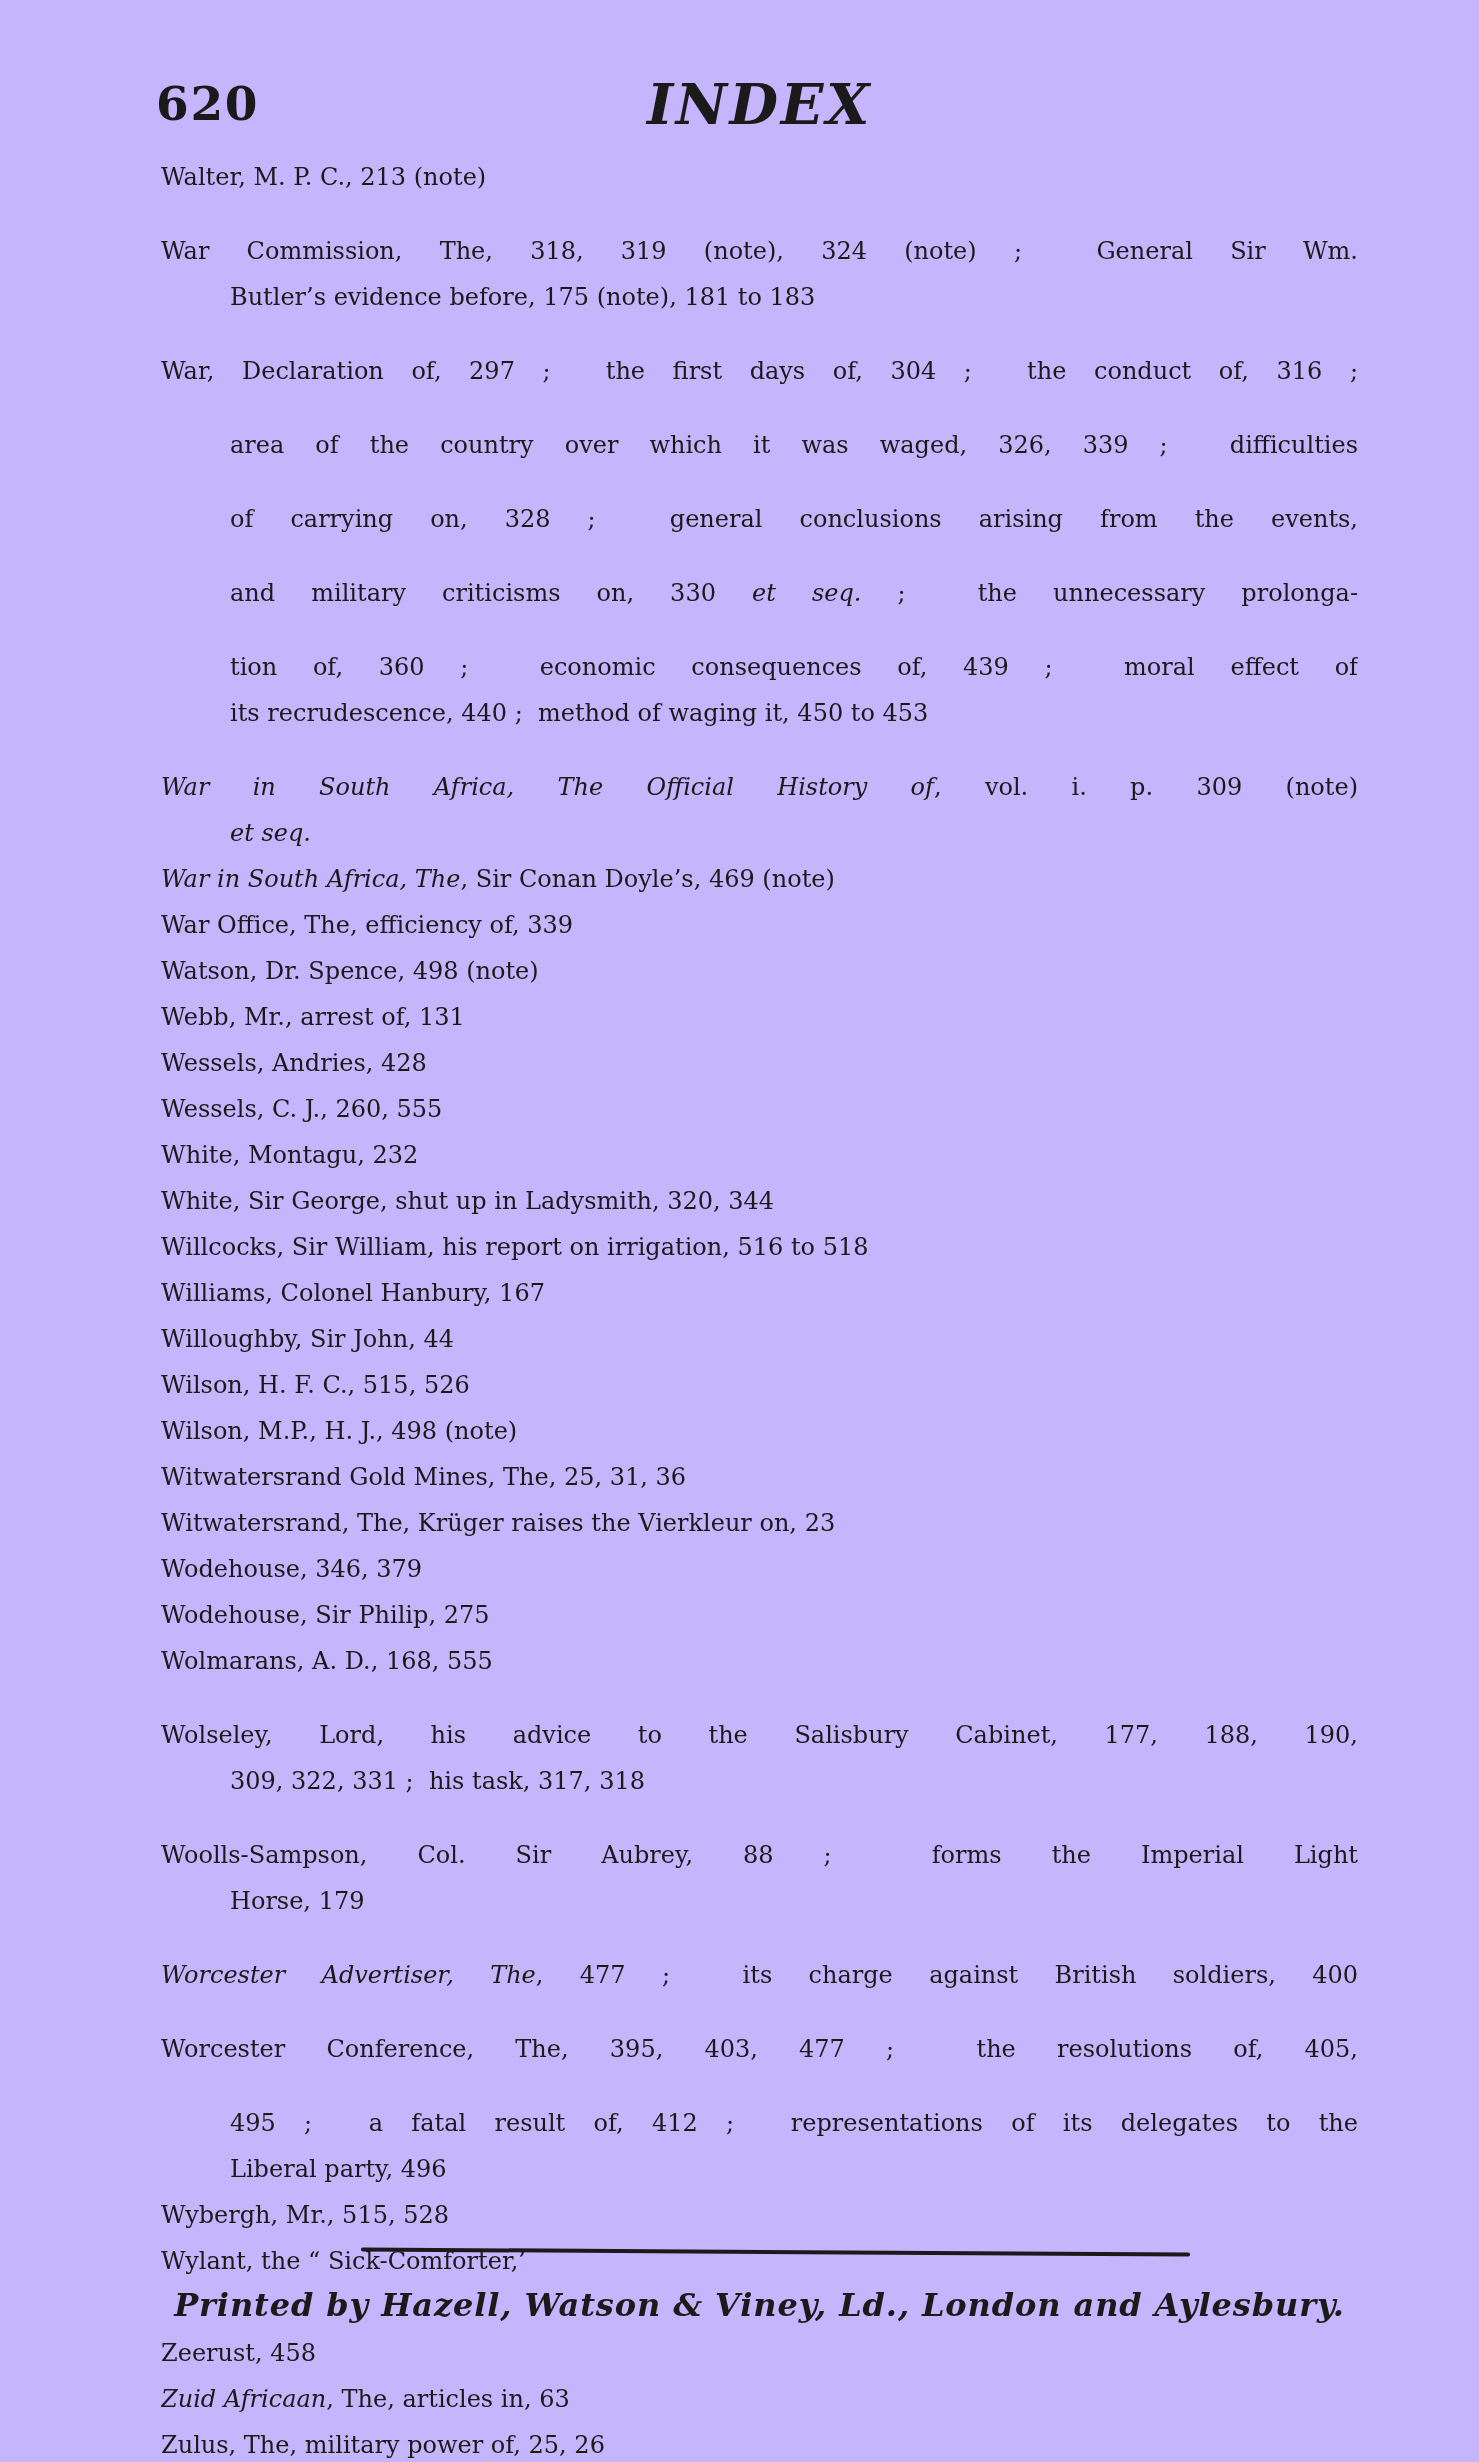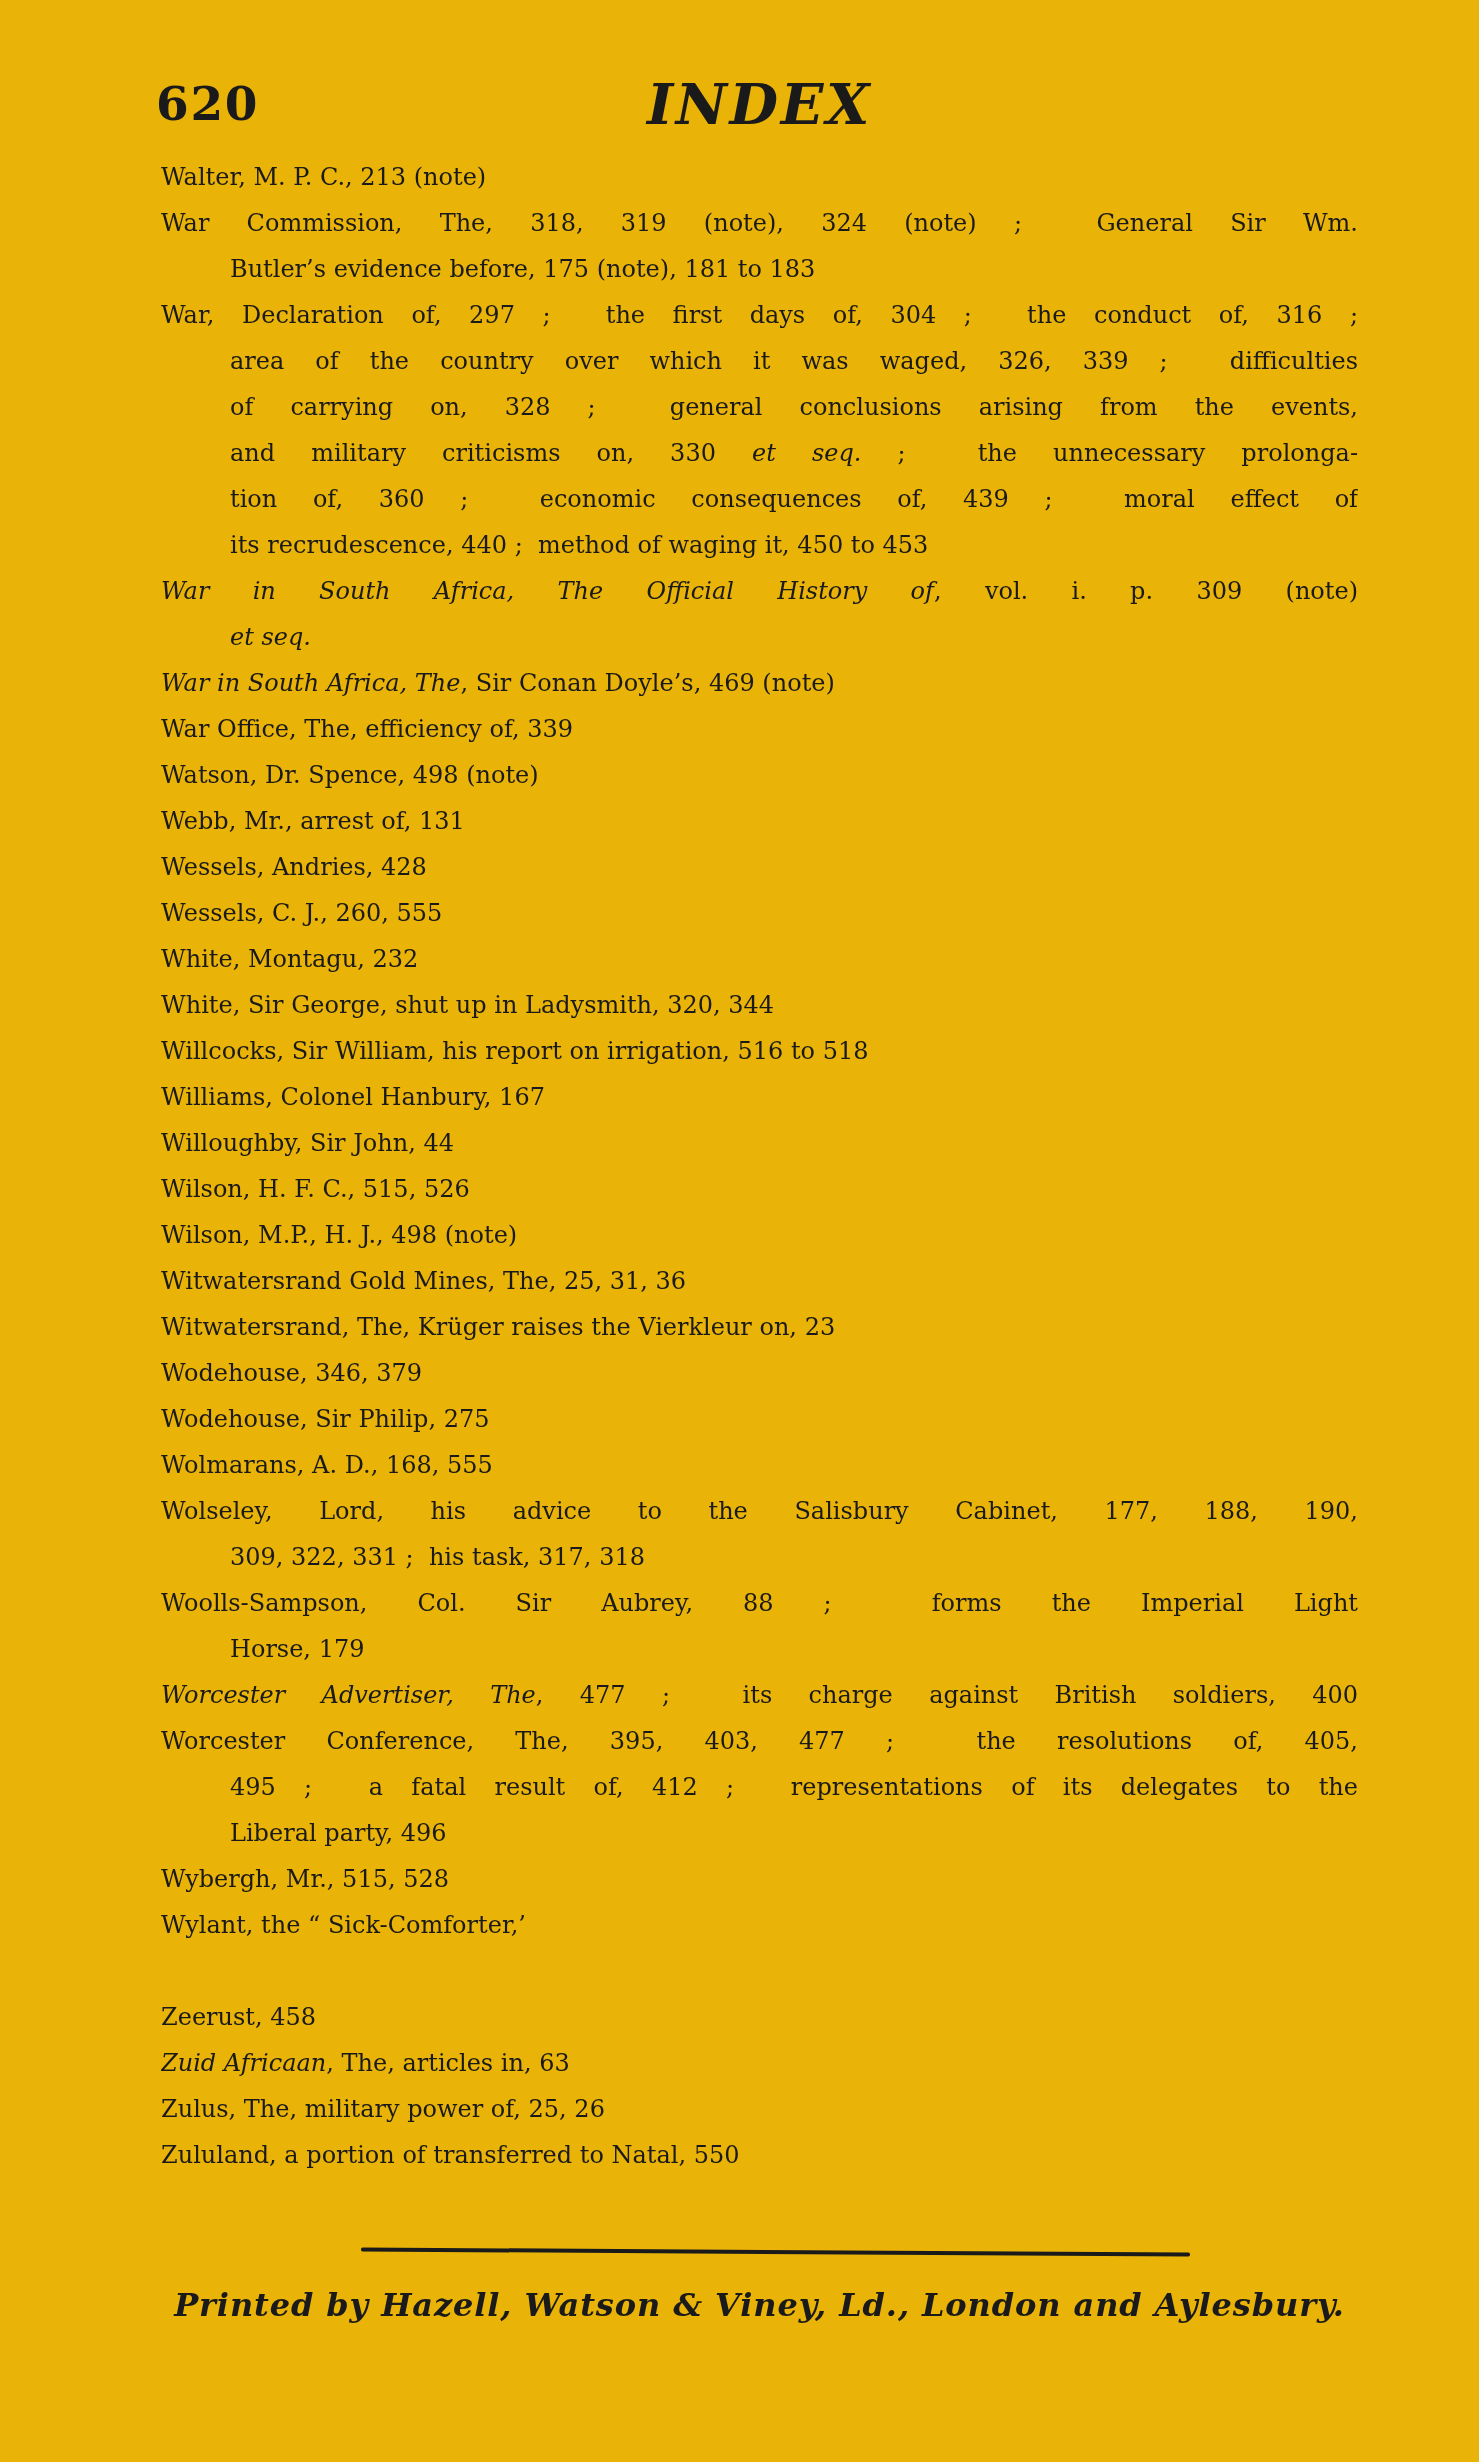--- a/index.html
+++ b/index.html
@@ -4,21 +4,21 @@
 <style>
   html, body {
     margin: 0;
     padding: 0;
     background: #ffffff;
   }
   .page {
     position: relative;
     width: 1479px;
     height: 2462px;
-    background: #eab308;
+    background: #c4b5fd;
     overflow: hidden;
     font-family: "DejaVu Serif", serif;
     color: #1a1a1a;
   }
   .page-number {
     position: absolute;
     left: 156px;
     top: 76px;
     font-size: 47px;
     font-weight: bold;
@@ -47,20 +47,21 @@
     font-size: 24px;
     white-space: pre-wrap;
     overflow: hidden;
   }
   .line.indent {
     padding-left: 69px;
   }
   .line.justify {
     text-align: justify;
     text-align-last: justify;
+    margin-top: 28px;
   }
   .line.spacer {
     height: 46px;
   }
   .it {
     font-style: italic;
   }
   .footer-rule {
     position: absolute;
     left: 361px;

